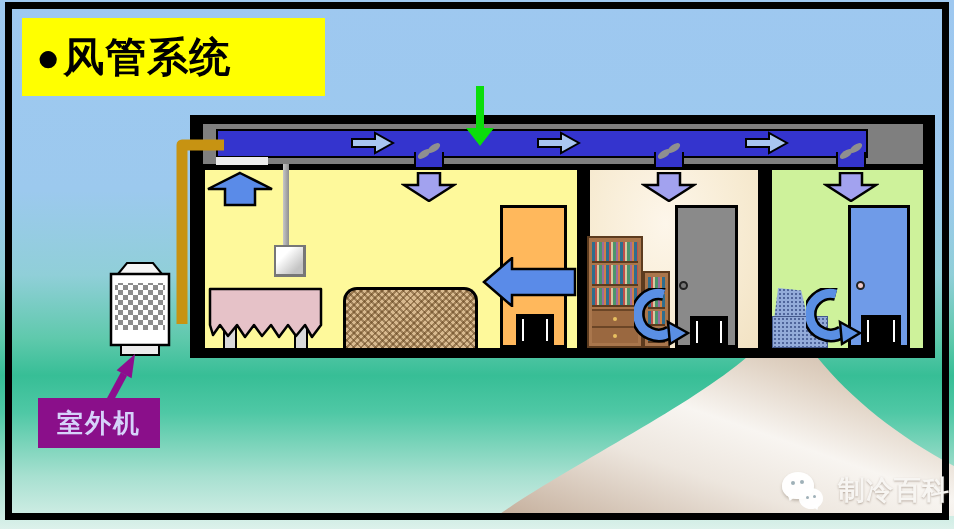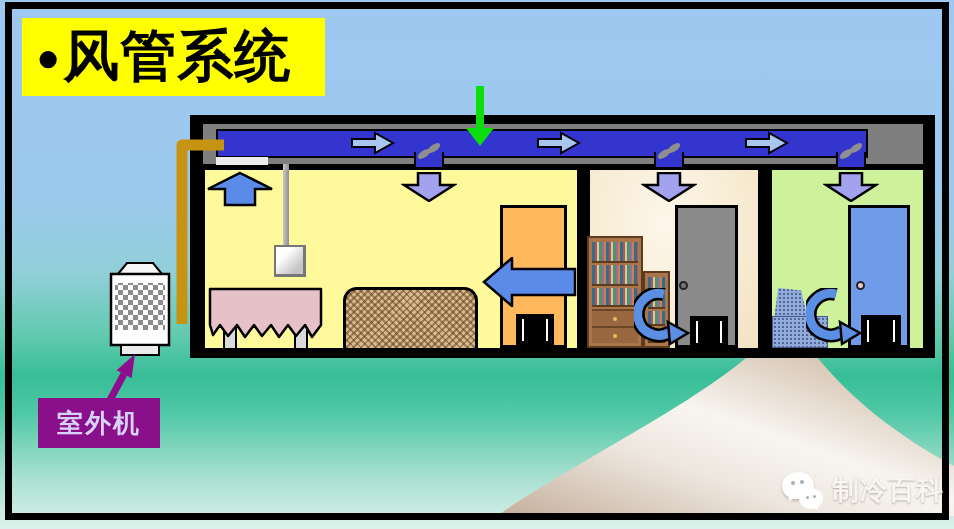--- a/index.html
+++ b/index.html
@@ -6,21 +6,21 @@
   body{font-family:"Liberation Sans","DejaVu Sans",sans-serif;}
   .slide{position:relative;width:954px;height:529px;overflow:hidden;
     background:linear-gradient(180deg,#9EC8F0 0%,#9CC9EE 36%,#90CFD8 52%,#5FC9AC 64%,#37BE96 71%,#4FC8A5 78%,#A7E0D0 90%,#DCF1EB 100%);}
   
   .road{position:absolute;left:0;top:0;z-index:1;}
   
   .frame{position:absolute;left:5px;top:2px;width:944px;height:518px;border:7px solid #000;box-sizing:border-box;z-index:4;pointer-events:none;}
   
   .title-box{position:absolute;left:22px;top:18px;width:303px;height:78px;background:#FFFF00;display:flex;align-items:center;padding-left:14px;box-sizing:border-box;z-index:3;color:#000;}
   .title-bullet{font-size:40px;font-weight:bold;line-height:1;margin-right:3px;}
-  .title-text{font-size:56px;font-weight:bold;letter-spacing:1px;white-space:nowrap;}
+  .title-text{font-size:41px;font-weight:bold;letter-spacing:1px;white-space:nowrap;}
   
   .duct-callout{position:absolute;left:432px;top:37px;width:103px;height:49px;background:#0BDE0B;display:flex;align-items:center;justify-content:center;font-size:28px;font-weight:bold;color:#000;z-index:3;}
   .duct-callout-stem{position:absolute;left:476px;top:86px;width:8px;height:44px;background:#0BDE0B;z-index:3;}
   .duct-callout-head{position:absolute;left:466px;top:128px;width:0;height:0;border-left:14px solid transparent;border-right:14px solid transparent;border-top:18px solid #0BDE0B;z-index:3;}
   
   .building{position:absolute;left:190px;top:115px;width:745px;height:243px;background:#000;z-index:2;}
   .ceiling{position:absolute;left:13px;top:9px;width:720px;height:40px;background:#7F7F7F;}
   .duct{position:absolute;left:26px;top:14px;width:652px;height:29px;background:#3434CE;border:2px solid #000;box-sizing:border-box;}
   .drop{position:absolute;top:37px;width:30px;height:17px;background:#3434CE;border:2px solid #000;border-top:none;box-sizing:border-box;}
   .drop1{left:224px;} .drop2{left:464px;} .drop3{left:646px;}
@@ -81,21 +81,21 @@
   
   .wm{position:absolute;left:782px;top:462px;width:176px;height:56px;display:flex;align-items:center;z-index:6;}
   .wm-icon{position:relative;width:46px;height:46px;flex:0 0 auto;}
   .wm-b1{position:absolute;left:0;top:5px;width:32px;height:27px;background:rgba(255,255,255,.95);border-radius:50% 50% 46% 46%;box-shadow:0 2px 3px rgba(110,95,80,.35);}
   .wm-b1::after{content:'';position:absolute;left:3px;bottom:-7px;border:5px solid transparent;border-top:7px solid rgba(255,255,255,.95);transform:rotate(18deg);}
   .wm-b2{position:absolute;left:17px;top:21px;width:24px;height:21px;background:rgba(255,255,255,.95);border-radius:50%;}
   .wm-b2::after{content:'';position:absolute;right:2px;bottom:-5px;border:4px solid transparent;border-top:6px solid rgba(255,255,255,.95);transform:rotate(-18deg);}
   .eye{position:absolute;border-radius:50%;background:#9FB0B8;}
   .e1{left:9px;top:9px;width:4px;height:4px;} .e2{left:18px;top:8px;width:4px;height:4px;}
   .e3{left:7px;top:8px;width:3px;height:3px;} .e4{left:14px;top:7px;width:3px;height:3px;}
-  .wm-text{font-size:27px;font-weight:bold;color:#F7F5F2;text-shadow:0 1px 2px rgba(125,105,90,.5);letter-spacing:1px;margin-left:4px;white-space:nowrap;}
+  .wm-text{font-size:27px;font-weight:bold;color:#F7F5F2;text-shadow:0 1px 2px rgba(125,105,90,.5);letter-spacing:1px;margin-left:10px;white-space:nowrap;}
 </style>
 </head>
 <body>
 
 <div class="slide">
 
   <svg class="road" width="954" height="529" viewBox="0 0 954 529">
     <defs>
       <linearGradient id="roadg" x1="0" y1="1" x2="1" y2="0">
         <stop offset="0" stop-color="#C4AE9B"></stop>

